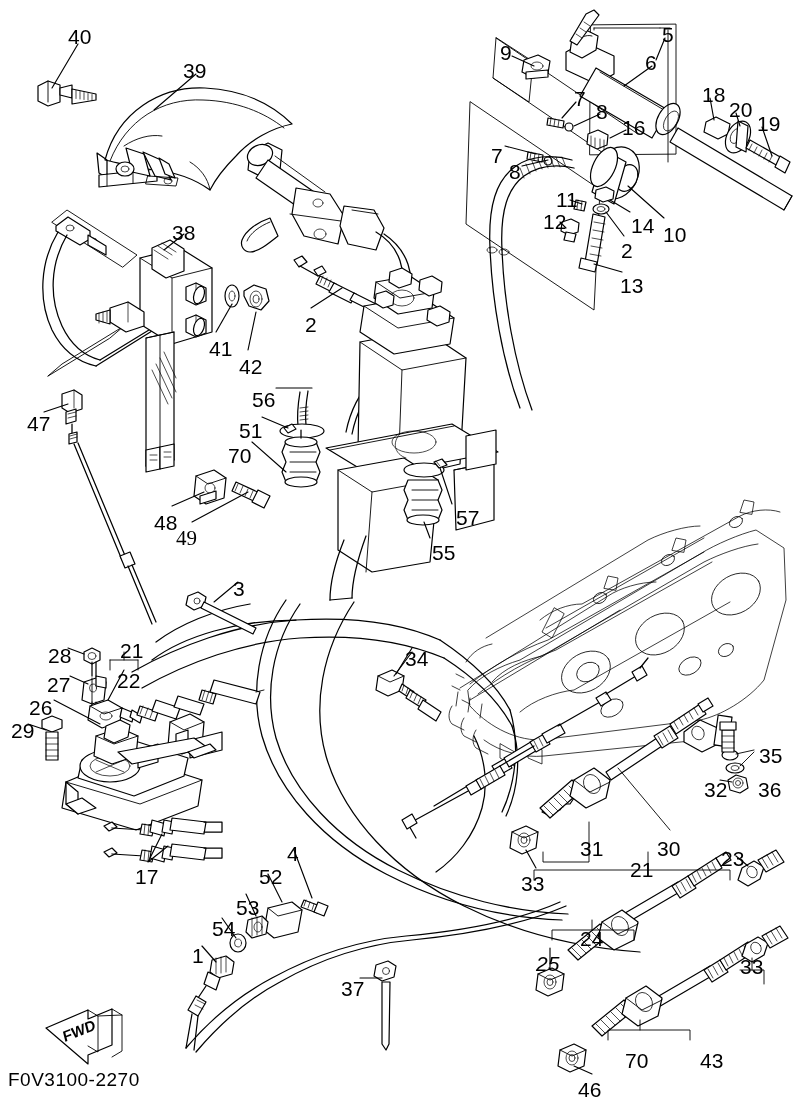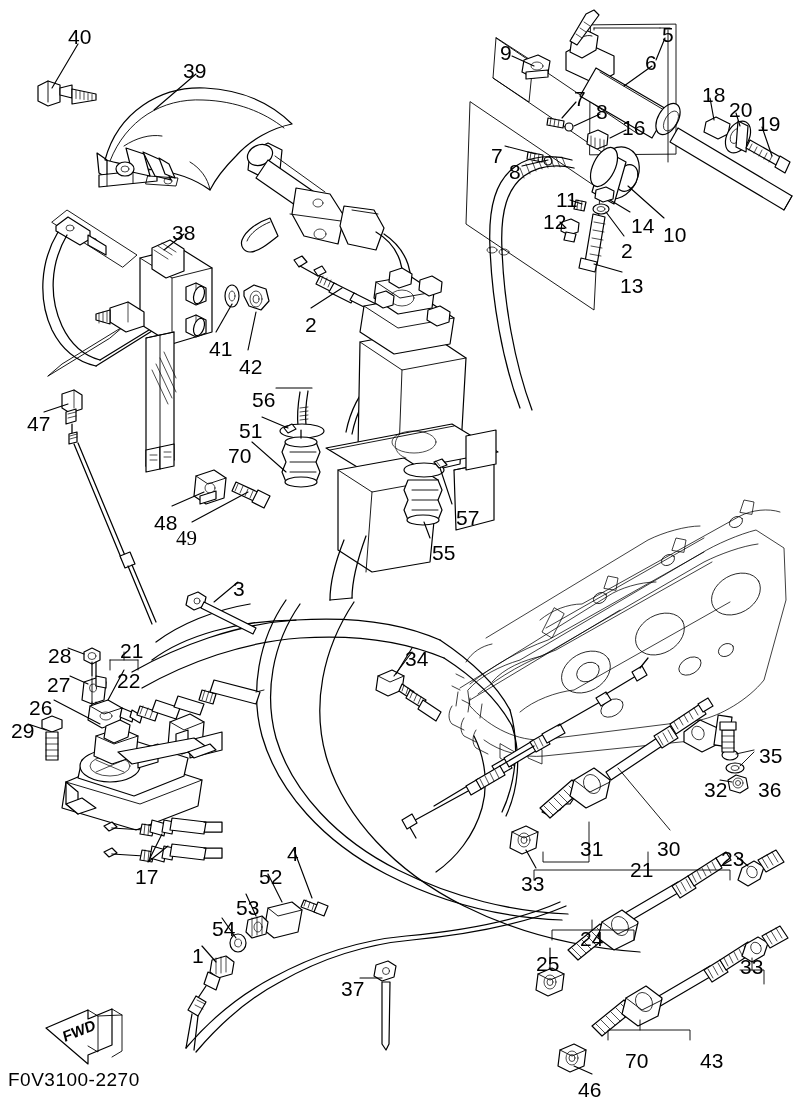--- a/index.html
+++ b/index.html
@@ -829,21 +829,21 @@
       <div class="callout" style="left: 405px; top: 648px; text-align: center;">34</div>
       <div class="callout" style="left: 759px; top: 745px;">35</div>
       <div class="callout" style="left: 704px; top: 779px;">32</div>
       <div class="callout" style="left: 758px; top: 779px;">36</div>
       <div class="callout" style="left: 580px; top: 838px;">31</div>
       <div class="callout" style="left: 657px; top: 838px;">30</div>
       <div class="callout" style="left: 521px; top: 873px;">33</div>
       <div class="callout" style="left: 630px; top: 859px;">21</div>
       <div class="callout" style="left: 721px; top: 848px;">23</div>
       <div class="callout" style="left: 580px; top: 928px;">24</div>
-      <div class="callout" style="left: 536px; top: 953px;">25</div>
+      <div class="callout" style="left: 536px; top: 953px; font-style: italic;">25</div>
       <div class="callout" style="left: 740px; top: 956px;">33</div>
       <div class="callout" style="left: 625px; top: 1050px;">70</div>
       <div class="callout" style="left: 700px; top: 1050px;">43</div>
       <div class="callout" style="left: 578px; top: 1079px;">46</div>
       <div class="callout" style="left: 135px; top: 866px;">17</div>
       <div class="callout" style="left: 287px; top: 843px;">4</div>
       <div class="callout" style="left: 259px; top: 866px;">52</div>
       <div class="callout" style="left: 236px; top: 897px;">53</div>
       <div class="callout" style="left: 212px; top: 918px;">54</div>
       <div class="callout" style="left: 192px; top: 945px;">1</div>

